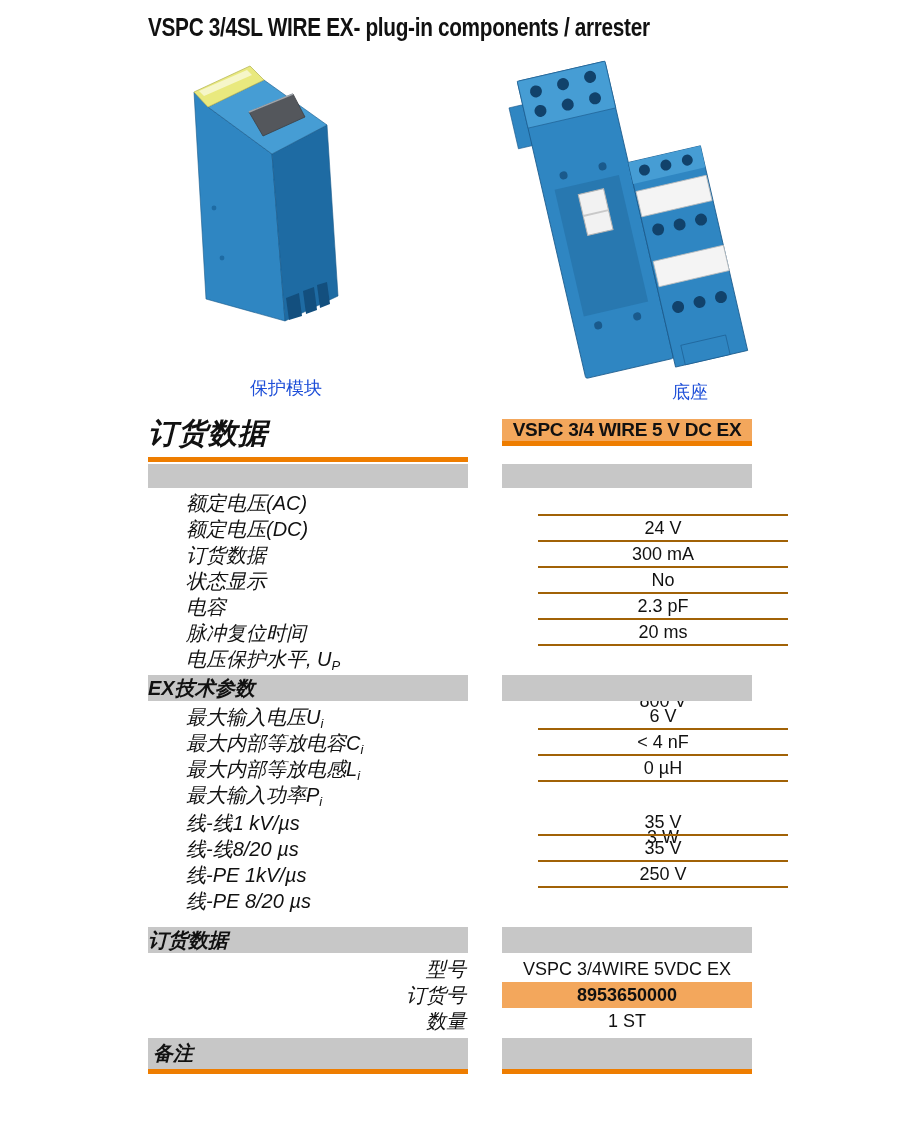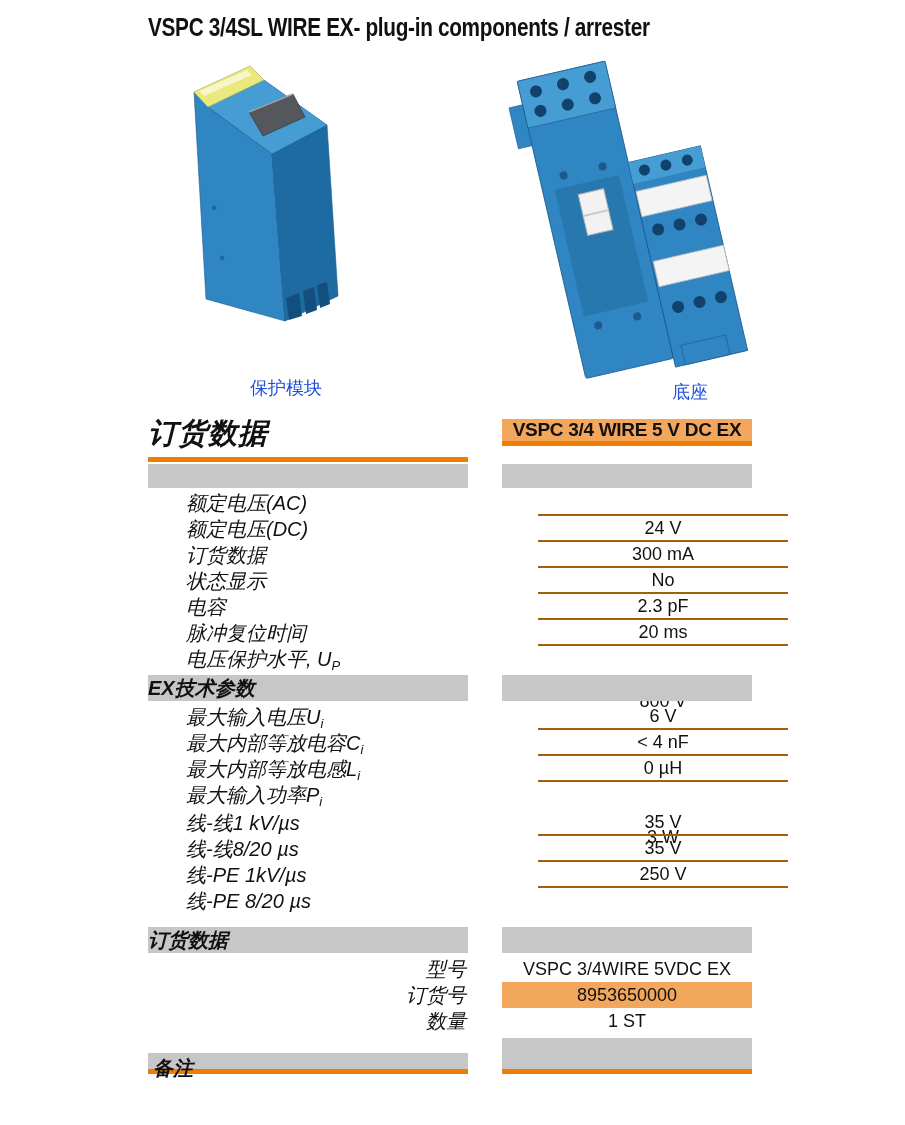--- a/index.html
+++ b/index.html
@@ -59,26 +59,26 @@
   .section-bar .lcell{
     background:var(--g);font-weight:700;font-size:20px;line-height:26px;
   }
   .section-bar .rcell{background:var(--g);}
   .section-bar.order-section{margin-top:13px;}
 
   .order-rows{margin-top:2px;}
   .order-row{height:26px;}
   .order-row .lcell{font-size:20px;line-height:26px;text-align:right;padding-right:2px;}
   .order-row .rcell{font-size:18px;line-height:26px;text-align:center;}
-  .order-row .rcell.highlight{background:var(--ol);font-weight:400;}
+  .order-row .rcell.highlight{background:var(--ol);font-weight:700;}
 
   .notes-row{margin-top:4px;height:36px;}
   .notes-row .lcell{
     background:var(--g);border-bottom:5px solid var(--od);
-    font-weight:700;font-size:20px;line-height:26px;padding:2px 0 6px 5px;margin-top:15px;
+    font-weight:700;font-size:20px;line-height:26px;padding:2px 0 6px 5px;
   }
   .notes-row .rcell{background:var(--g);border-bottom:5px solid var(--od);}
 </style>
 </head>
 <body>
 
 <h1 class="title">VSPC 3/4SL WIRE EX- plug-in components / arrester</h1>
 
 <div class="fig-module">
   <svg width="160" height="268" viewBox="0 0 160 268">

